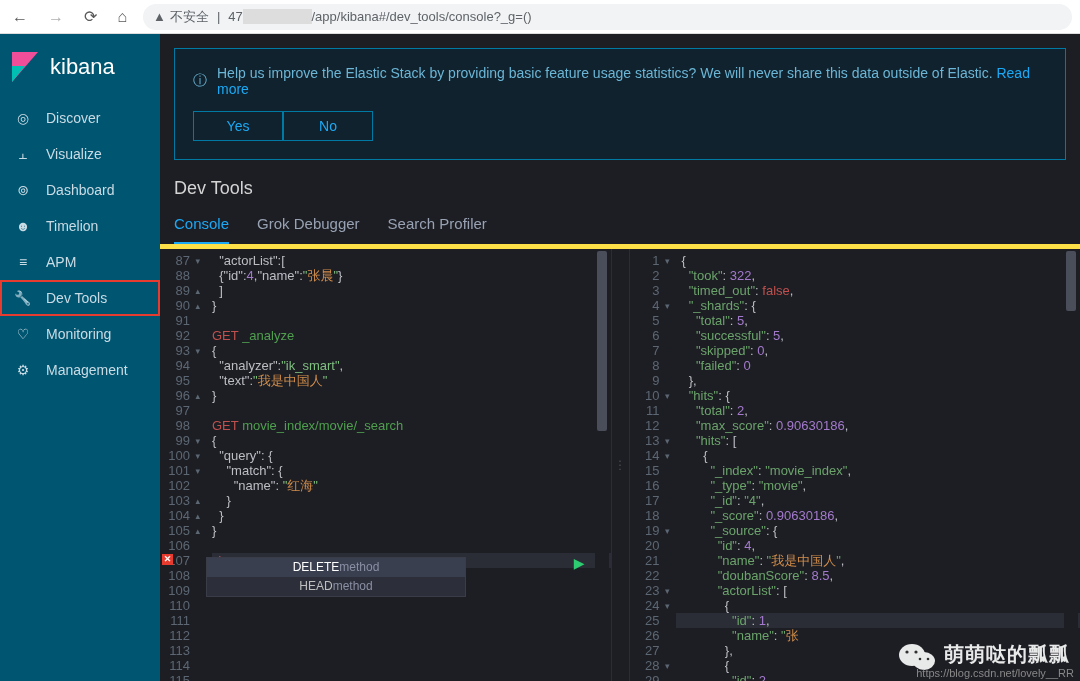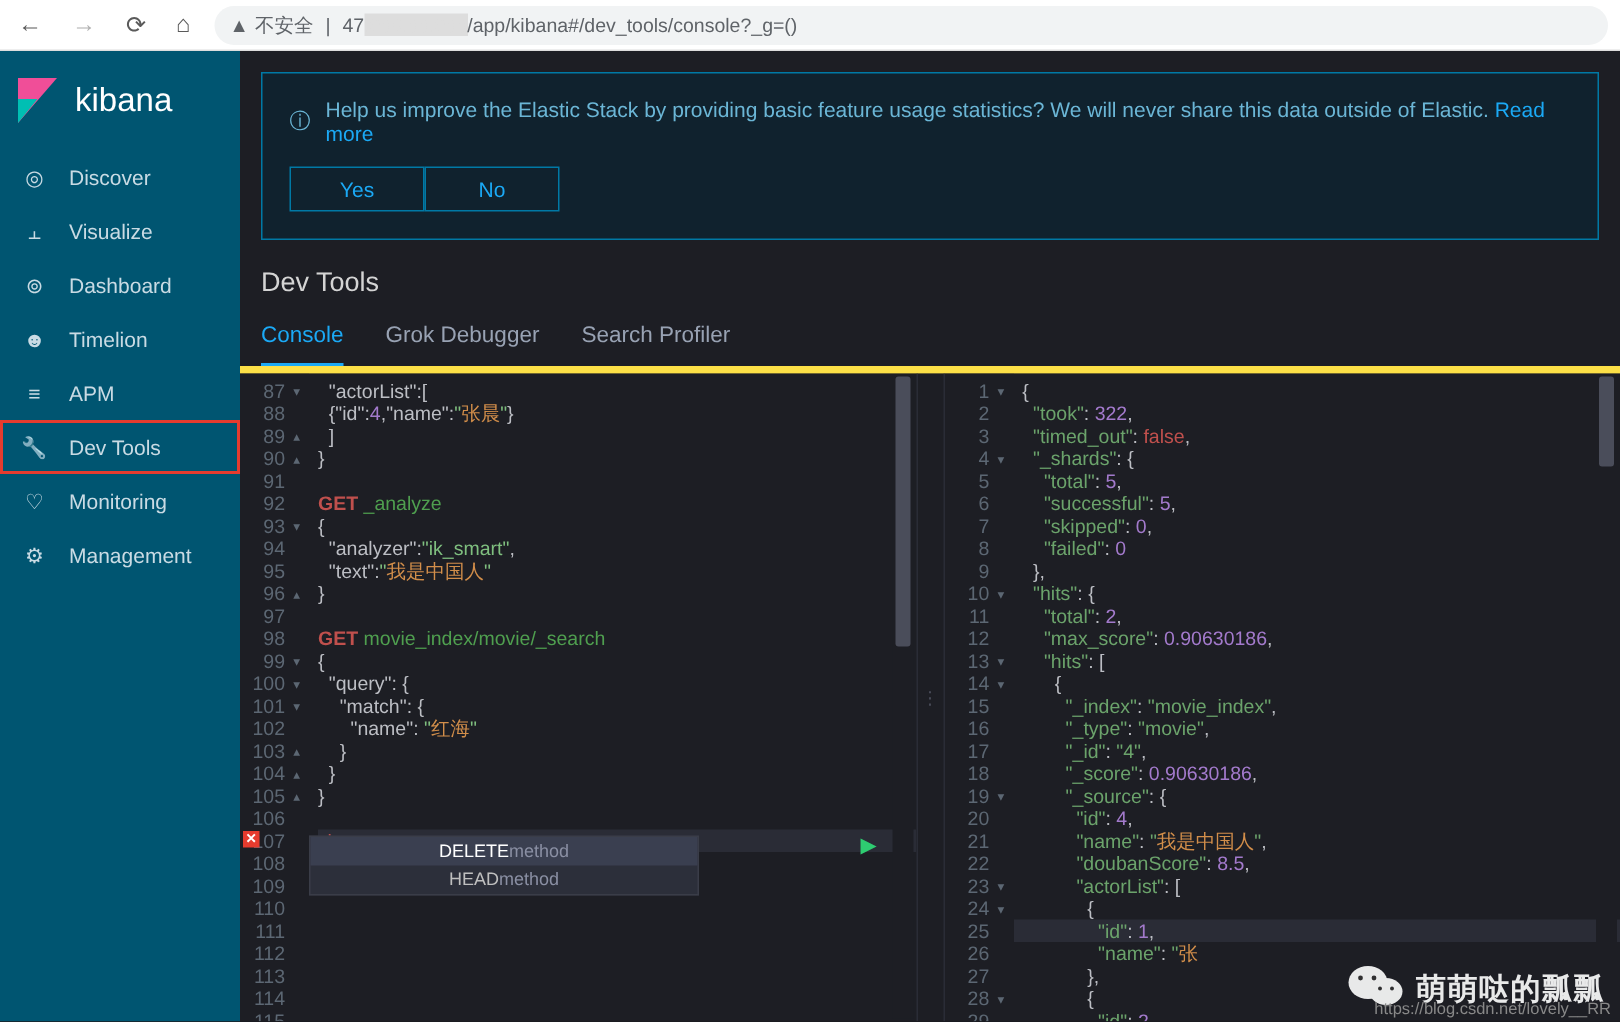--- a/index.html
+++ b/index.html
@@ -31,41 +31,41 @@
 .editors{flex:1;display:flex;overflow:hidden}
 .editor{flex:1;background:#1d1e24;position:relative;overflow:hidden}
 .editor.left{border-right:1px solid #2a2c36}
 .code{font-family:"Consolas",Menlo,monospace;font-size:13px;line-height:15px;color:#d4d4d4;display:flex;height:100%}
 .gutter{background:#1d1e24;text-align:right;color:#5c6773;padding:4px 6px 0 0;user-select:none;width:46px;flex-shrink:0}
 .gutter .ln{height:15px;position:relative;padding-right:10px}
 .gutter .fold{position:absolute;right:0;top:1px;font-size:9px;color:#5c6773}
 .gutter .err{position:absolute;left:2px;top:1px;width:11px;height:11px;background:#e63b2e;color:#fff;font-size:9px;line-height:11px;text-align:center;font-weight:bold}
 .lines{padding:4px 0 0 6px;flex:1;position:relative}
 .lines .l{height:15px;white-space:pre}
-.k-method{color:#c0504d;font-weight:bold}
+.k-method{color:#c0504d;font-weight:normal}
 .k-path{color:#4f9f4f}
 .k-key{color:#bcbec4}
 .k-str{color:#7fbf7f}
 .k-str2{color:#6ba36b}
 .k-cn{color:#d28e4a}
 .k-num{color:#a37acc}
 .k-bool{color:#c0504d}
 .k-punc{color:#bcbec4}
 .autoc{position:absolute;left:0;top:308px;width:260px;background:#2c2f3a;font-family:Consolas,monospace;font-size:12px;color:#bfbfbf;border:1px solid #3a3d48}
 .autoc-row{display:flex;justify-content:center;padding:2px 8px}
 .autoc-row.sel{background:#3a3f50;color:#fff}
 .autoc-row .m{color:#8a8fa3}
 .cur-line{height:15px;padding-left:2px}
 .cur-cursor{color:#c0504d}
 .scrollbar{position:absolute;right:2px;top:2px;width:14px;height:calc(100% - 4px);background:#1d1e24}
 .scrollbar-thumb{position:absolute;right:2px;width:10px;background:#4a4d5a;border-radius:2px}
 .play-btn{position:absolute;right:26px;top:306px;color:#2ecc71;font-size:14px}
 .divider{width:18px;background:#1d1e24;display:flex;align-items:center;justify-content:center;color:#4a4d5a;font-size:12px;border-right:1px solid #2a2c36}
 .hl-line{position:absolute;left:0;right:0;height:15px;background:#2a2c36}
-.watermark{position:absolute;right:10px;bottom:8px;display:flex;align-items:flex-end;gap:8px;color:#fff;opacity:.9}
+.watermark{position:absolute;right:10px;bottom:8px;display:flex;align-items:flex-start;gap:8px;color:#fff;opacity:.9}
 .wm-txt{font-size:20px;font-weight:600;letter-spacing:1px}
 .wm-url{position:absolute;right:6px;bottom:2px;font-size:11px;color:#888}
 </style>
 </head>
 <body>
 
 <div class="browser-bar">
   <span class="bb-btn">←</span>
   <span class="bb-btn disabled">→</span>
   <span class="bb-btn">⟳</span>

